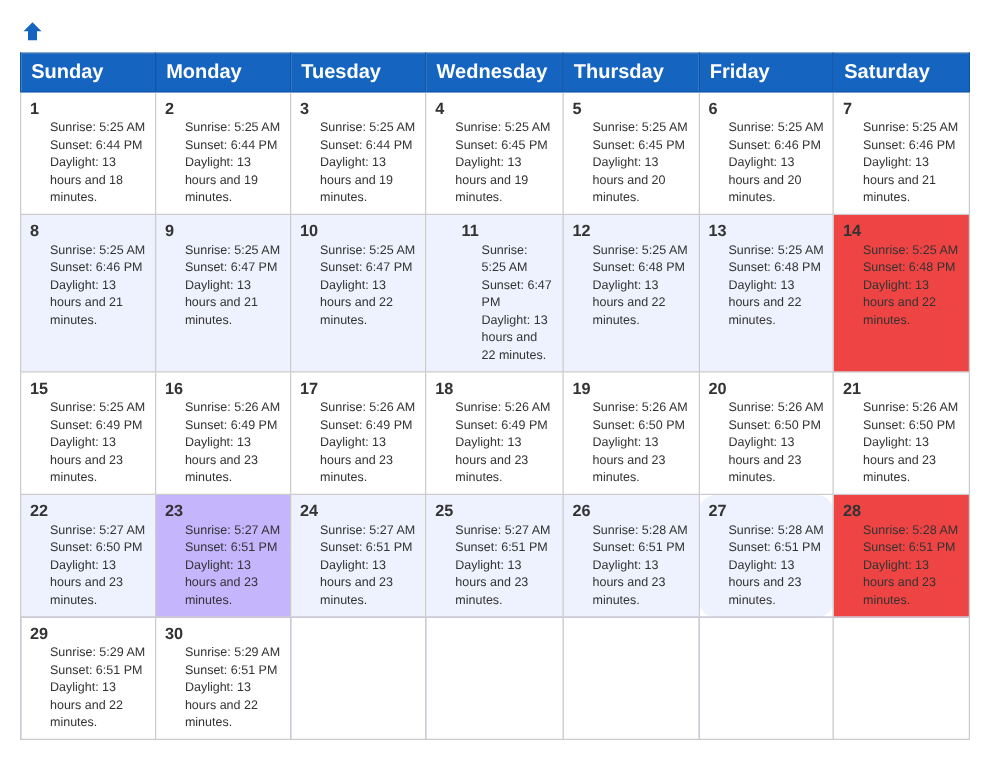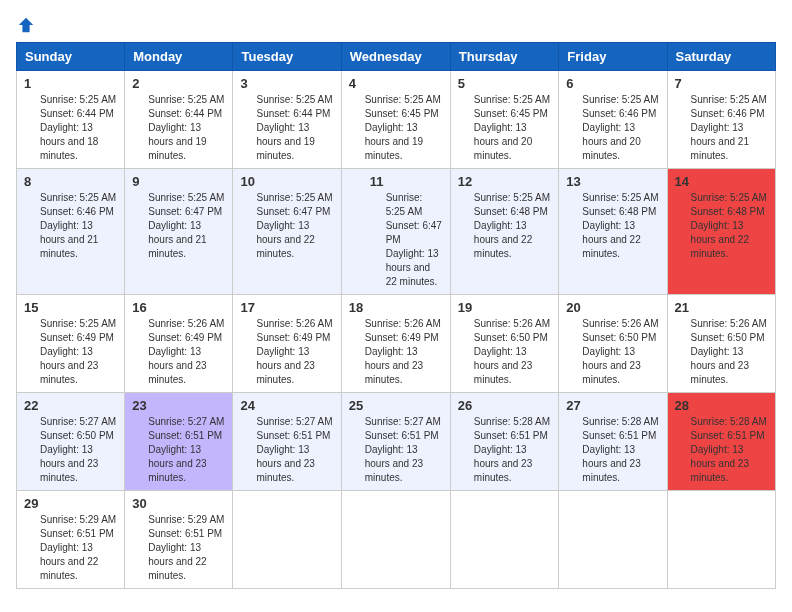--- a/index.html
+++ b/index.html
@@ -49,21 +49,21 @@
     .calendar {
       width: 100%;
       border-collapse: collapse;
       border: 1px solid #ccc;
     }
     .calendar th {
       background-color: #1565c0;
       color: #fff;
       text-align: left;
       padding: 6px 8px;
-      font-size: 13px;
+      font-size: 16px;
       font-weight: bold;
       border: 1px solid #1155aa;
     }
     .calendar td {
       vertical-align: top;
       padding: 5px 7px;
       border: 1px solid #ccc;
       width: 110px;
       min-height: 80px;
       font-size: 10.5px;
@@ -329,21 +329,21 @@
         </div>
       </td>
         <td style="background: rgb(238, 242, 255);">
         <span class="day-num">26</span>
         <div class="day-info">
           Sunrise: 5:28 AM<br>
           Sunset: 6:51 PM<br>
           Daylight: 13 hours and 23 minutes.
         </div>
       </td>
-        <td style="background: rgb(238, 242, 255);">
+        <td style="background: rgb(238, 242, 255); border-radius: 14px;">
         <span class="day-num">27</span>
         <div class="day-info">
           Sunrise: 5:28 AM<br>
           Sunset: 6:51 PM<br>
           Daylight: 13 hours and 23 minutes.
         </div>
       </td>
         <td style="background: #ef4444;">
         <span class="day-num">28</span>
         <div class="day-info">

